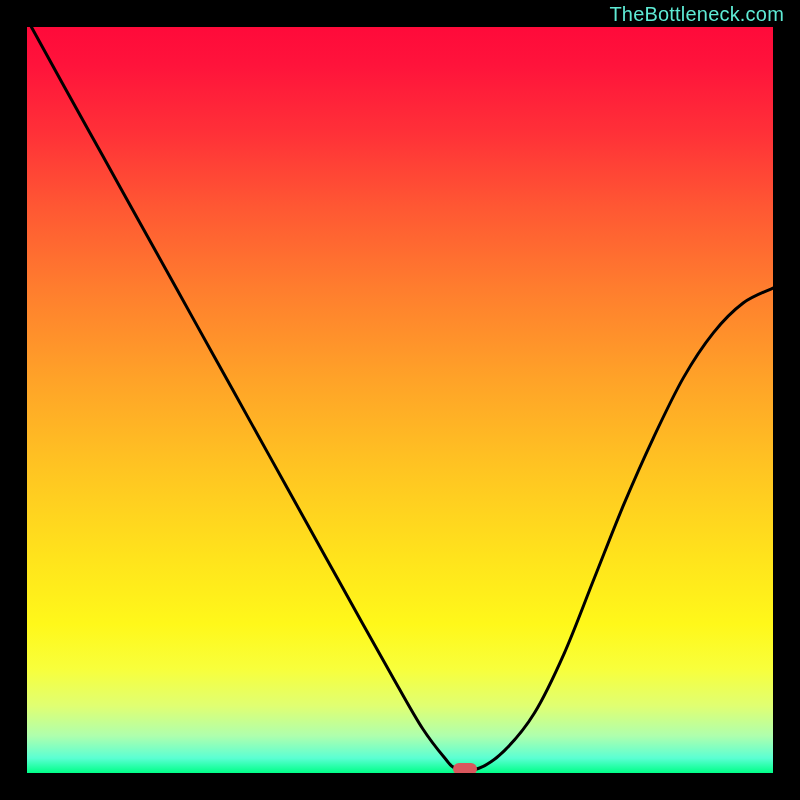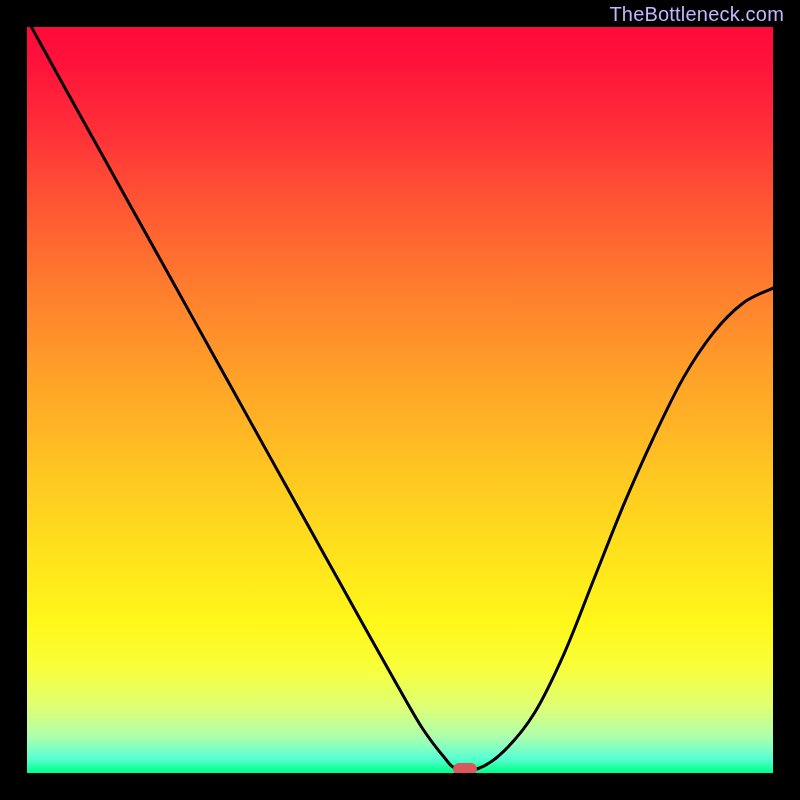--- a/index.html
+++ b/index.html
@@ -54,21 +54,21 @@
     width: 746px;
     height: 746px;
   }
   .watermark {
     position: absolute;
     top: 3px;
     right: 16px;
     font-family: Arial, Helvetica, sans-serif;
     font-size: 20px;
     font-weight: 500;
-    color: #c4b5fd;
+    color: #5eead4;
     letter-spacing: 0.2px;
     z-index: 10;
   }
   .marker {
     position: absolute;
     background: #d9575d;
     border-radius: 6px;
     z-index: 5;
   }
 </style>

